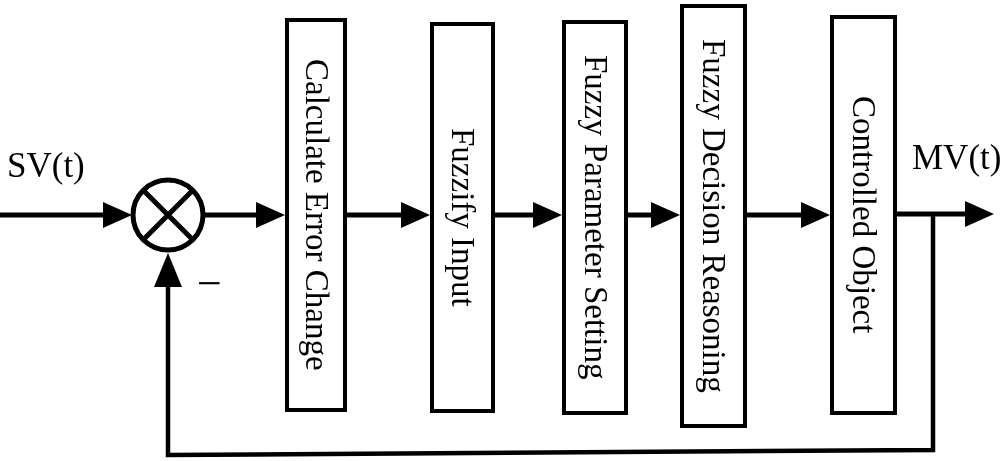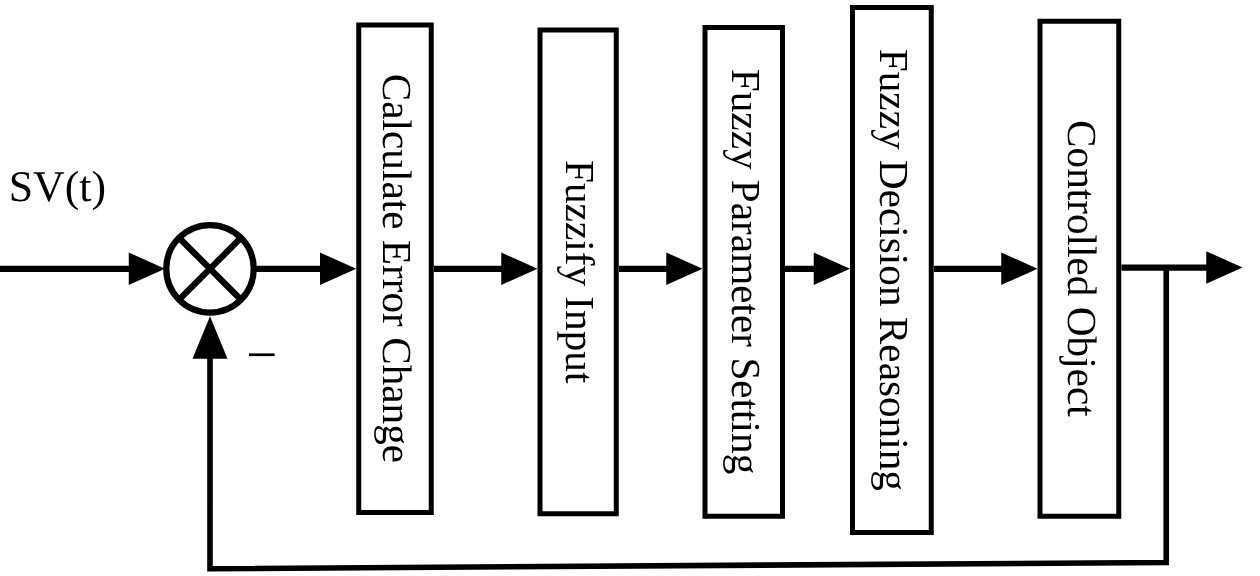--- a/index.html
+++ b/index.html
@@ -82,21 +82,22 @@
     <path d="M747,215 H806" stroke="#000000" stroke-width="5" fill="none"></path>
     <polygon points="830,215 801,202 801,228" fill="#000000"></polygon>
 
     <path d="M897,214 H969" stroke="#000000" stroke-width="5" fill="none"></path>
     <polygon points="994,214 965,201 965,227" fill="#000000"></polygon>
 
     <polyline points="933,214 933,450 168,455 168,262" stroke="#000000" stroke-width="4.5" fill="none"></polyline>
     <polygon points="168,253 154,287 182,287" fill="#000000"></polygon>
   </svg>
 
-  <div class="label" style="left:7px; top:132px;">SV(t)</div>
+  <div class="label" style="left:7px; top:148px;">SV(t)</div>
+  <div class="label" style="left:912px; top:140px;">MV(t)</div>
 
   <div class="minus" style="left:197px; top:262px;">−</div>
 
   <div class="block" style="left:285px; top:18px; width:62px; height:394px;">
     <span class="vtext">Calculate Error Change</span>
   </div>
 
   <div class="block" style="left:430px; top:22px; width:65px; height:391px;">
     <span class="vtext">Fuzzify Input</span>
   </div>

